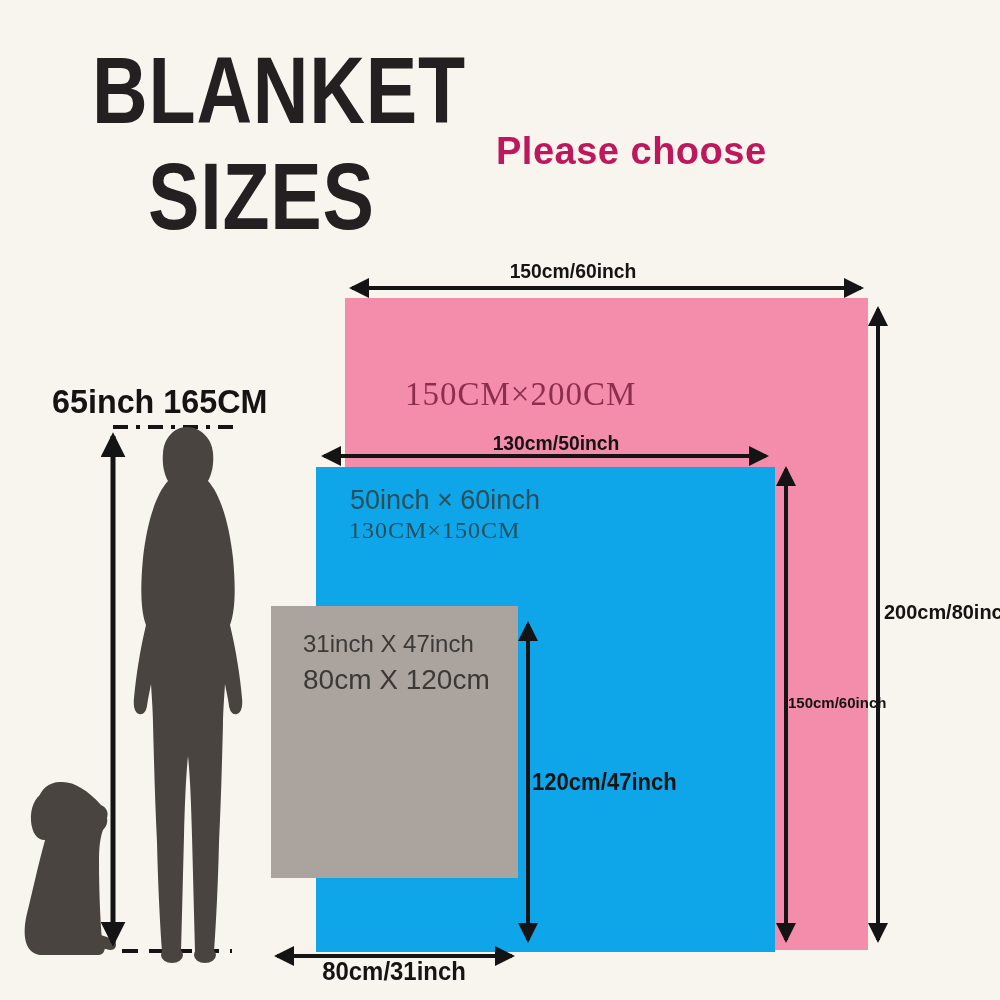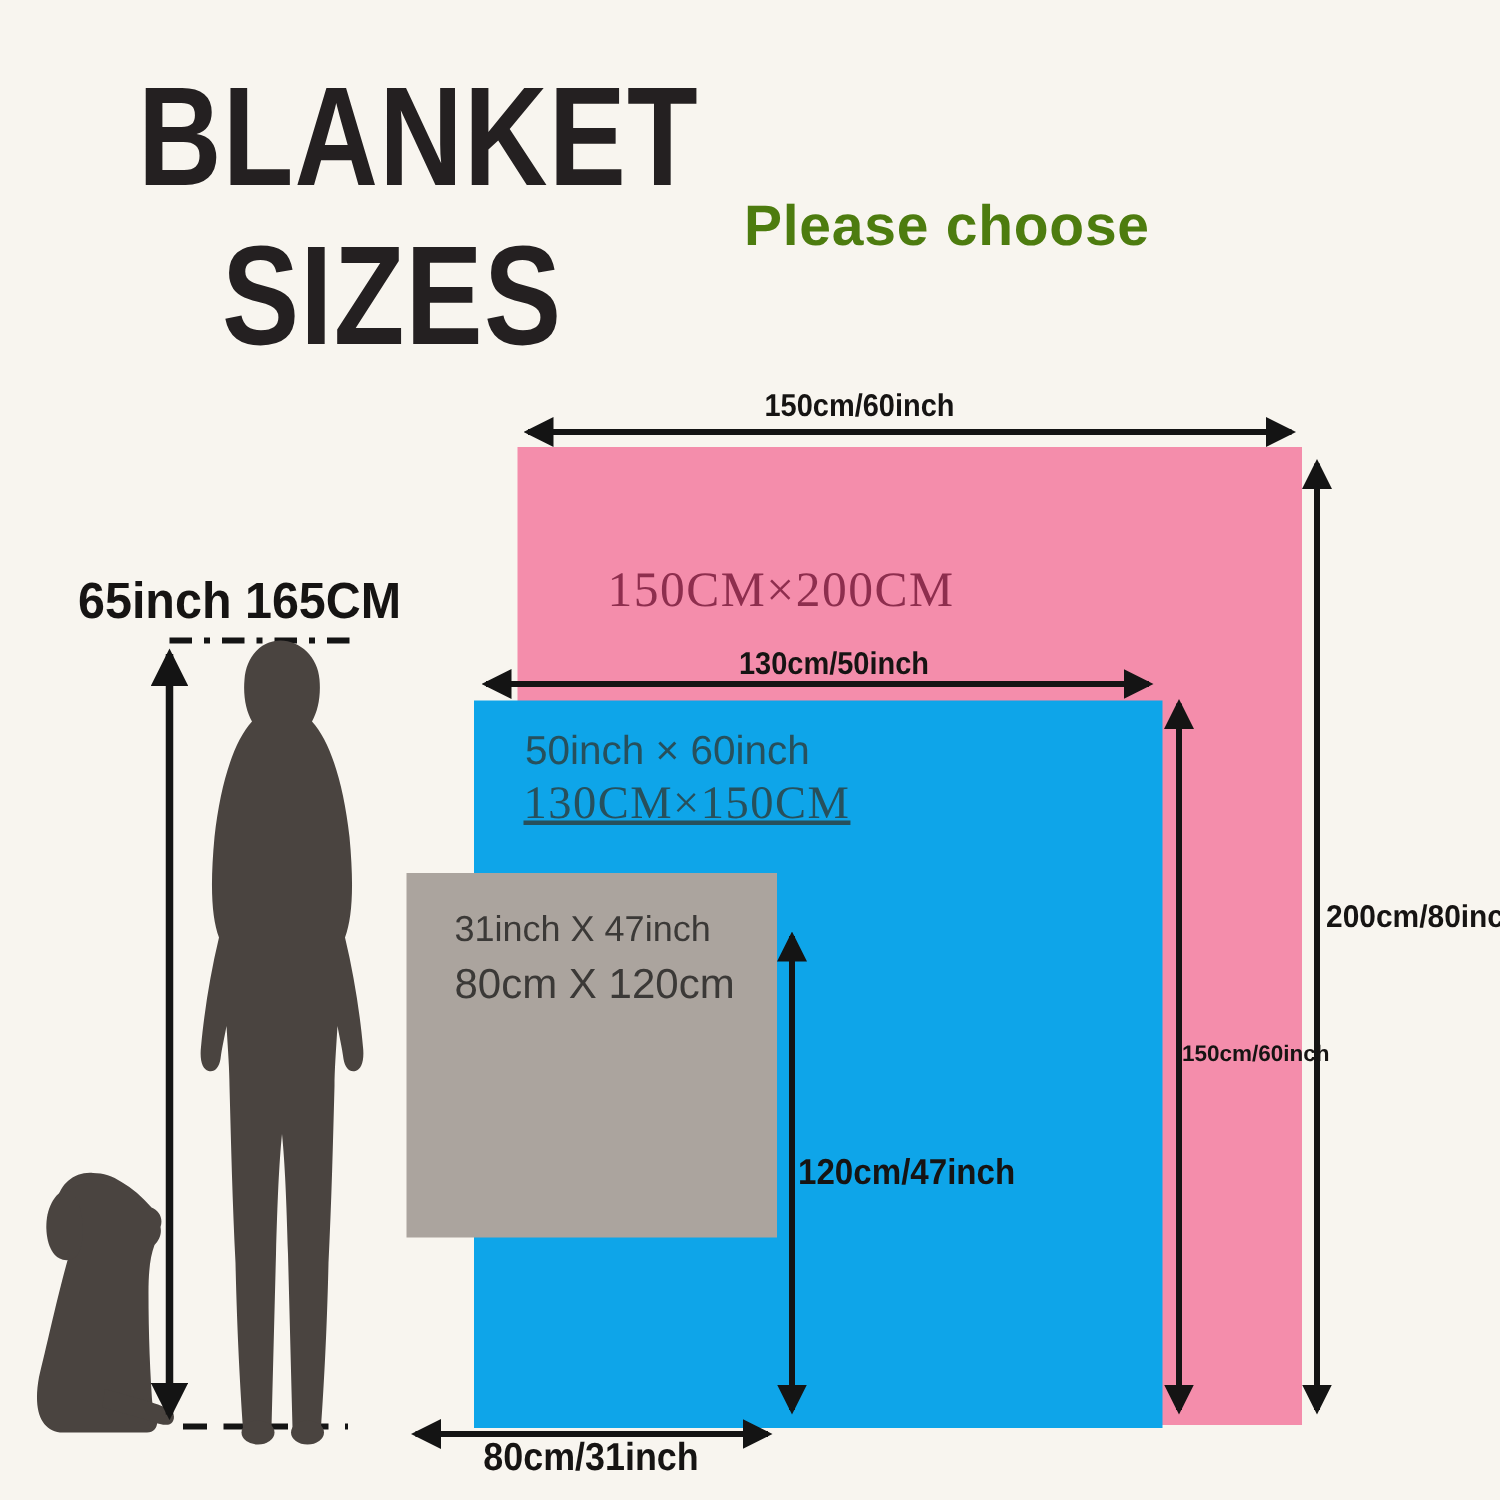--- a/index.html
+++ b/index.html
@@ -10,35 +10,35 @@
   }
   
   .title-line{
     position:absolute;font-weight:700;font-size:94px;line-height:1;
     color:#242021;letter-spacing:1px;
     transform:scaleX(0.82);transform-origin:left top;white-space:nowrap;
   }
   #title1{left:92px;top:44px;}
   #title2{left:148px;top:150px;}
   .subtitle{
-    position:absolute;left:496px;top:126px;color:#4d7c0f;
+    position:absolute;left:496px;top:126px;color:#be185d;
     font-weight:700;font-size:38px;line-height:50px;letter-spacing:.5px;
     white-space:nowrap;
   }
   
   .blanket{position:absolute;}
   #blanket-large {left:345px;top:298px;width:523px;height:652px;z-index:1;}
   #blanket-medium{left:316px;top:467px;width:459px;height:485px;z-index:2;}
-  #blanket-small {left:271px;top:582px;width:247px;height:243px;z-index:3;}
+  #blanket-small {left:271px;top:606px;width:247px;height:272px;z-index:3;}
   .size-inch{position:absolute;white-space:nowrap;font-family:"Liberation Sans",sans-serif;}
   .size-cm{position:absolute;white-space:nowrap;font-family:"Liberation Serif",serif;letter-spacing:1px;}
   #blanket-large  .size-inch{left:58px;top:30px;font-size:28px;}
   #blanket-large  .size-cm  {left:60px;top:78px;font-size:33px;}
   #blanket-medium .size-inch{left:34px;top:18px;font-size:27px;}
-  #blanket-medium .size-cm  {left:33px;top:50px;font-size:31px;text-decoration:underline;}
+  #blanket-medium .size-cm  {left:33px;top:50px;font-size:24px;}
   #blanket-small  .size-inch{left:32px;top:24px;font-size:24px;font-weight:400;color:#3b3937;}
   #blanket-small  .size-cm  {left:32px;top:58px;font-size:28px;font-family:Liberation Sans, sans-serif;letter-spacing:0;}
   
   .dim{
     position:absolute;font-weight:700;color:#161413;white-space:nowrap;z-index:5;
   }
   #lbl-width-large {left:573px;top:259px;font-size:21px;transform:translateX(-50%) scaleX(.92);}
   #lbl-width-medium{left:556px;top:431px;font-size:21px;transform:translateX(-50%) scaleX(.92);}
   #lbl-width-small {left:394px;top:956px;font-size:26px;transform:translateX(-50%) scaleX(.92);}
   #lbl-height-large {left:884px;top:600px;font-size:21px;transform:scaleX(.95);transform-origin:left;}

